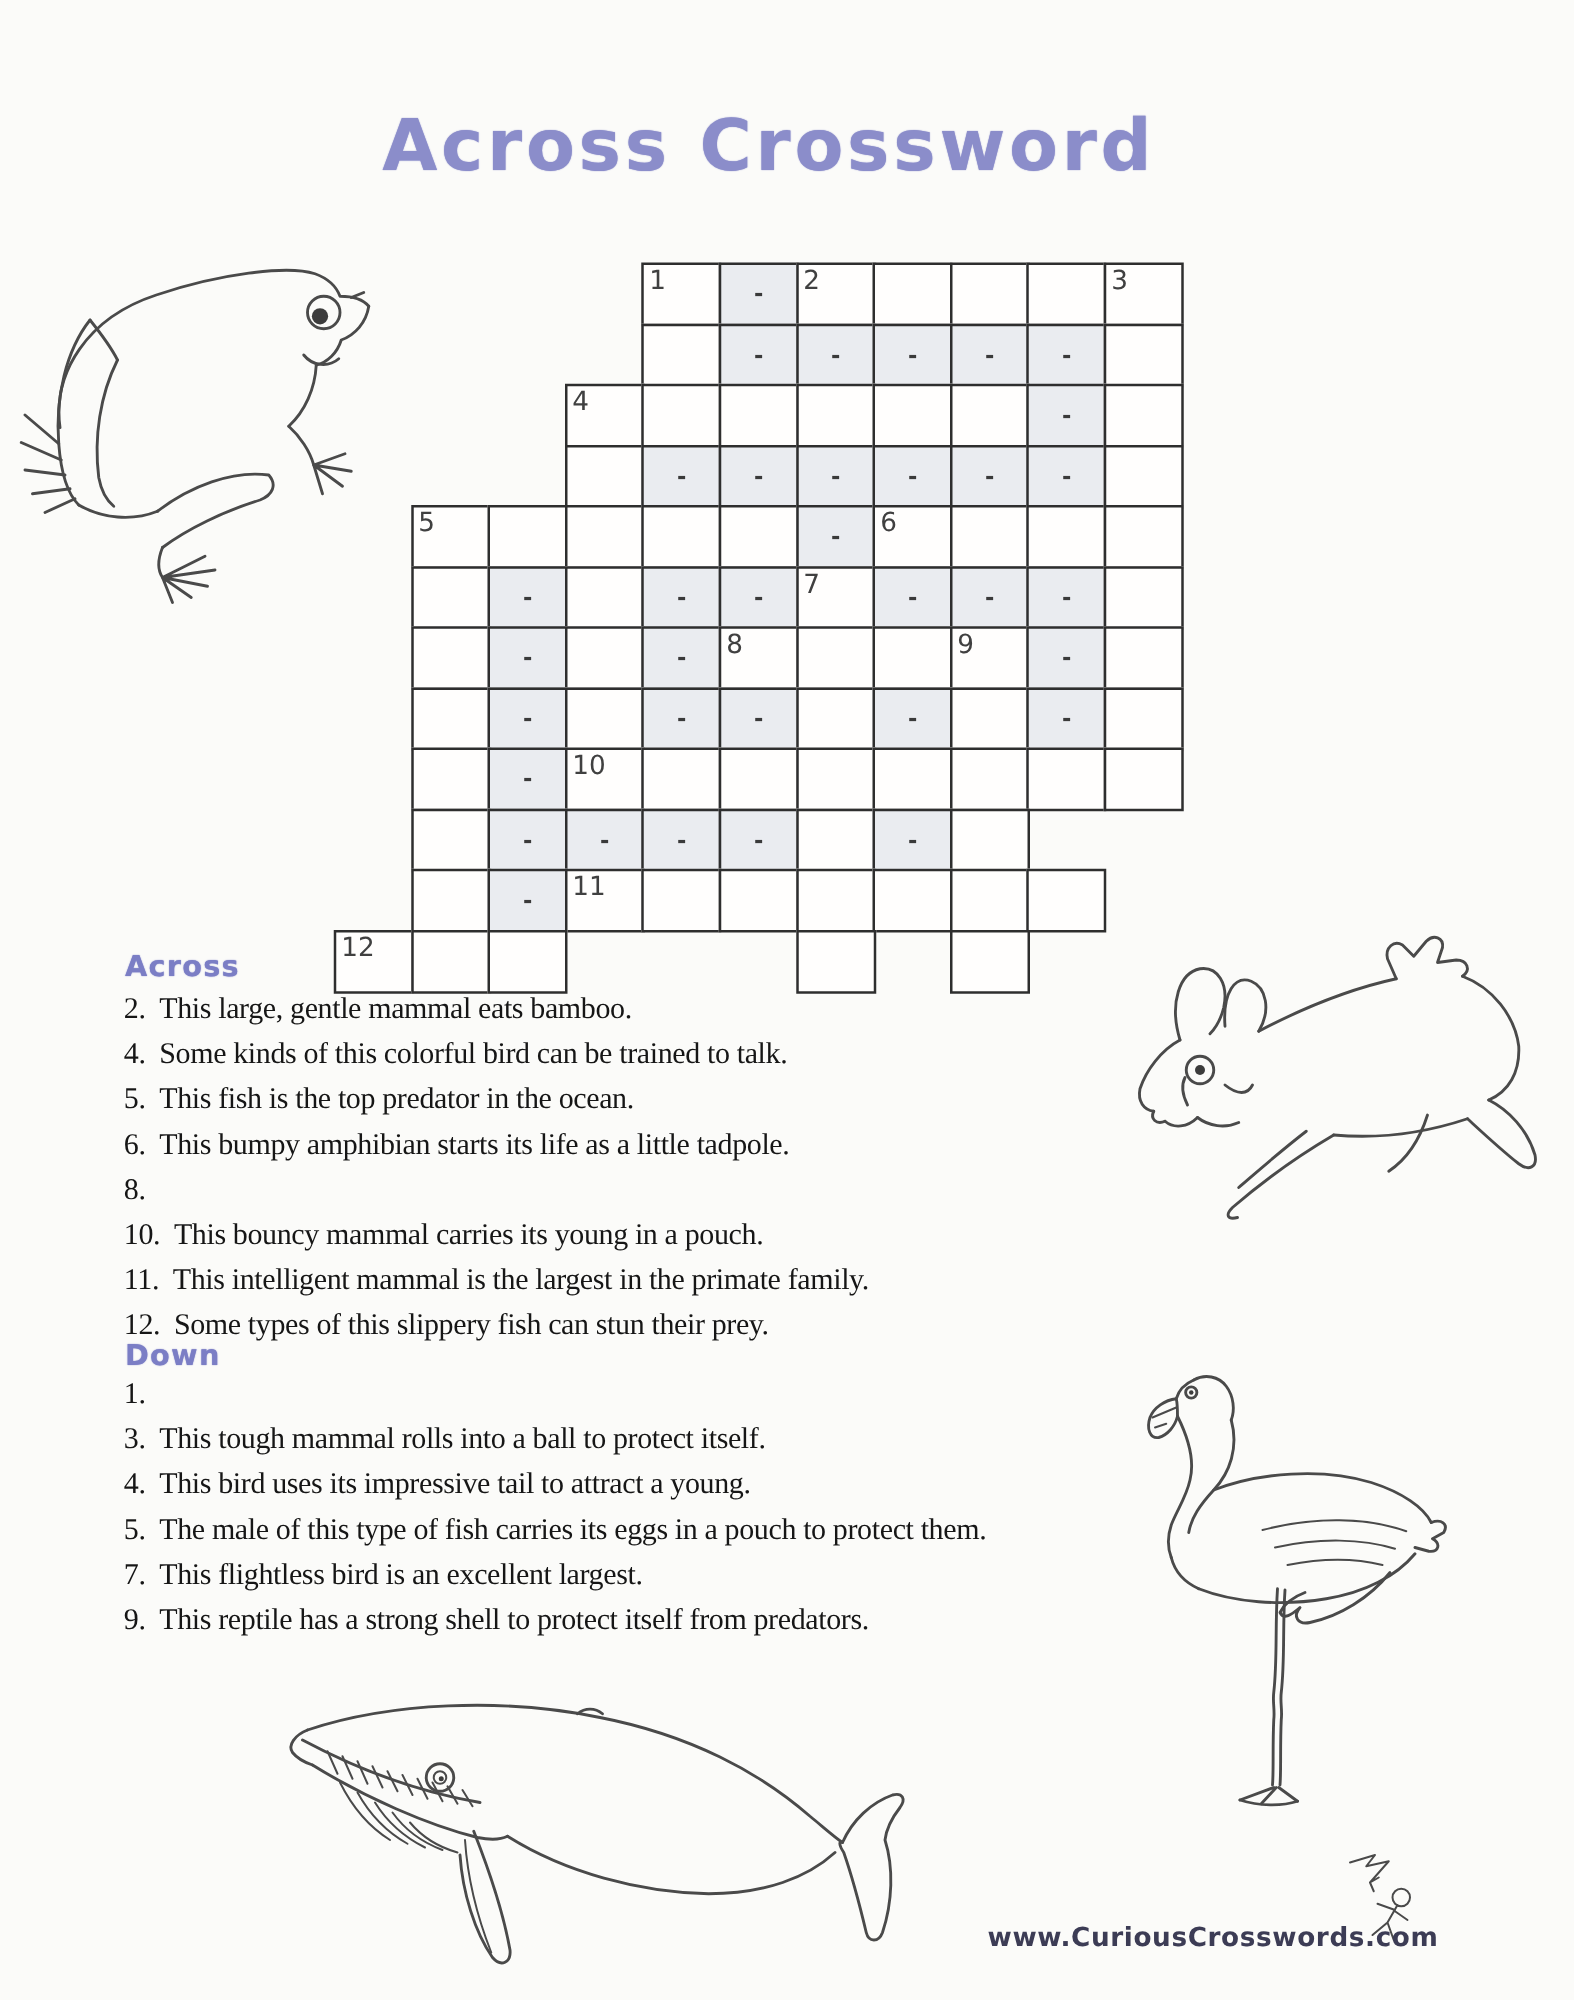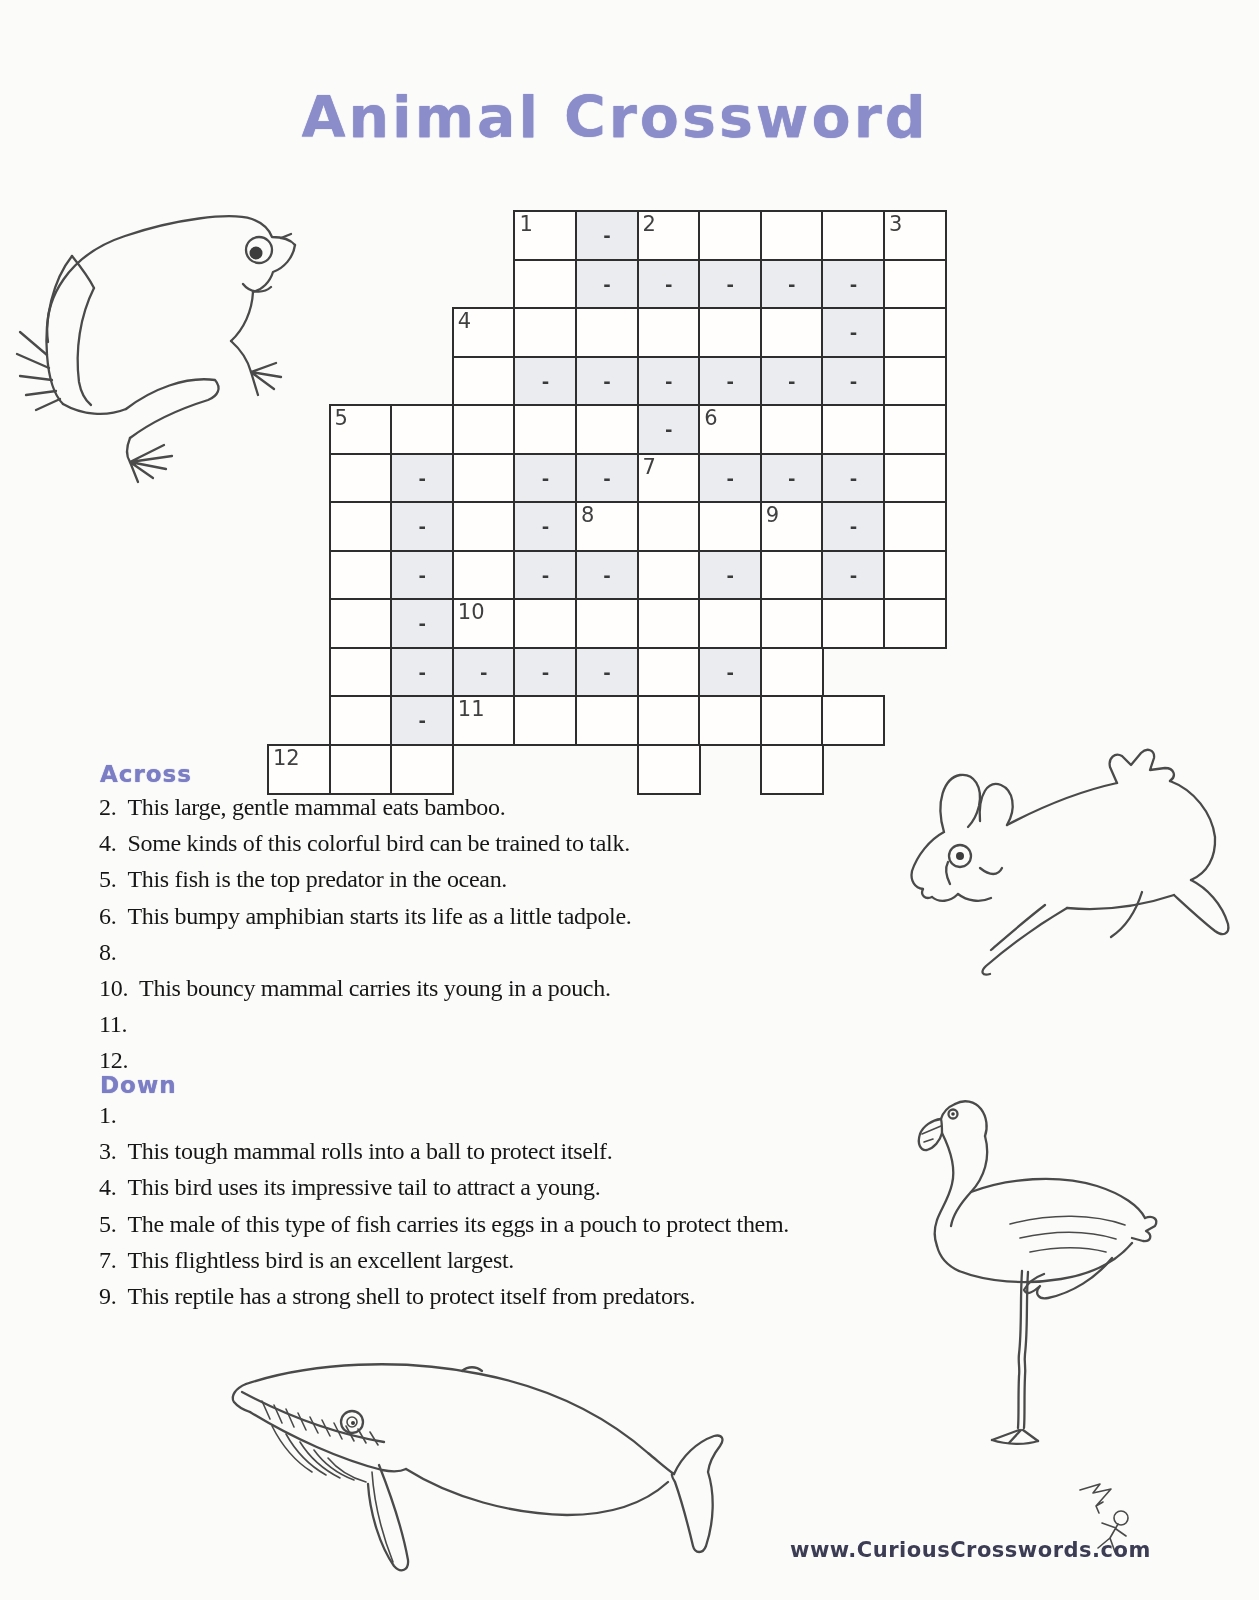--- a/index.html
+++ b/index.html
@@ -55,21 +55,21 @@
     stroke-linecap:round;stroke-linejoin:round;
   }
   svg.illus .fillдark, svg.illus .filldark{fill:#3c3c3c;stroke:none}
   svg.illus .thin{stroke-width:1.6}
 </style>
 </head>
 <body>
 
 <div class="page">
 
-  <h1 class="title">Animal Crossword</h1>
+  <h1 class="title">Across Crossword</h1>
 
   <svg class="illus" style="left:12px;top:192px" width="290" height="295" viewBox="0 0 290 295">
     <path d="M36,150 C30,106 58,62 113,44 C163,27 218,20 240,27 C251,31 257,37 260,45 C268,45 278,47 283,53"></path>
     <path d="M283,53 C281,66 272,76 261,80 C258,90 250,98 241,100"></path>
     <circle cx="247" cy="58" r="13"></circle>
     <circle class="filldark" cx="244" cy="61" r="6.5"></circle>
     <path d="M269,46 L279,42"></path>
     <path d="M231,92 C238,101 251,102 259,95"></path>
     <path d="M241,100 C240,119 232,137 219,149"></path>
     <path d="M219,149 C228,157 236,169 239,180"></path>
@@ -303,23 +303,25 @@
       </div>
       <div class="clue">
         <span class="cnum">8.</span>
       </div>
       <div class="clue">
         <span class="cnum">10.</span>
         <span class="ctext">This bouncy mammal carries its young in a pouch.</span>
       </div>
       <div class="clue">
         <span class="cnum">11.</span>
+        <span class="ctext">This intelligent mammal is the largest in the primate family.</span>
       </div>
       <div class="clue">
         <span class="cnum">12.</span>
+        <span class="ctext">Some types of this slippery fish can stun their prey.</span>
       </div>
     </div>
 
   <h2 class="section-h" style="top:1072px">Down</h2>
   <div class="clues" style="top:1102px">
       <div class="clue">
         <span class="cnum">1.</span>
       </div>
       <div class="clue">
         <span class="cnum">3.</span>

